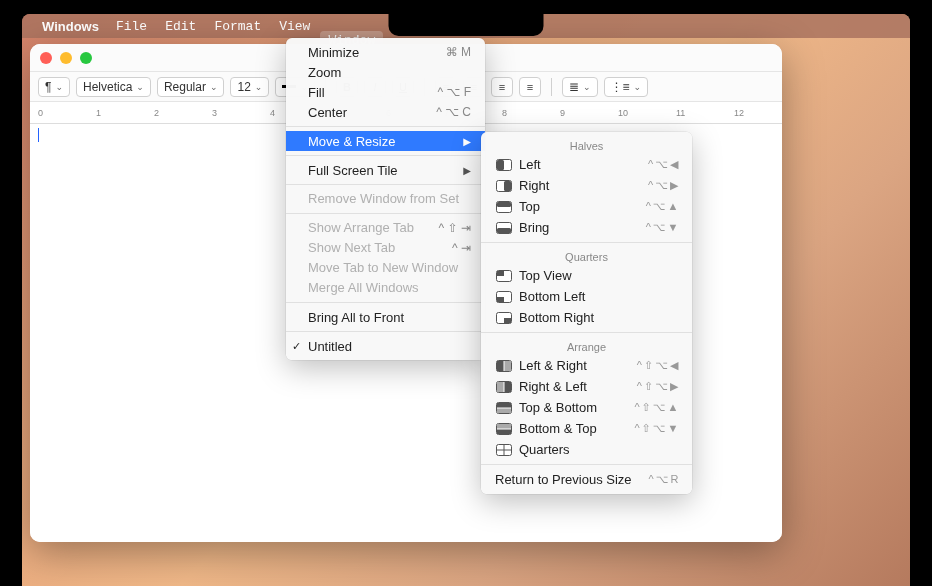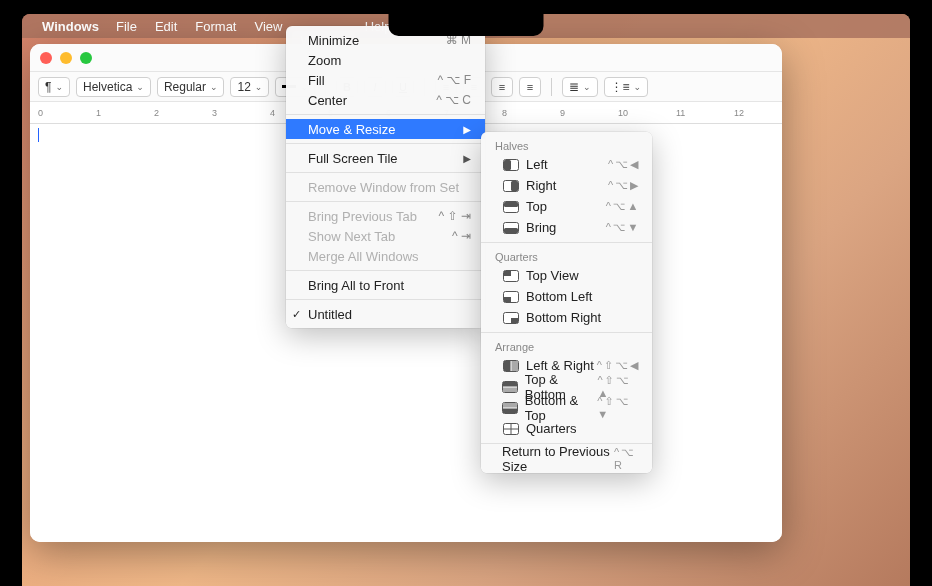--- a/index.html
+++ b/index.html
@@ -3,50 +3,50 @@
 <meta charset="utf-8">
 <style>
 * { margin: 0; padding: 0; box-sizing: border-box; font-family: -apple-system, BlinkMacSystemFont, "Helvetica Neue", sans-serif; }
 body { width: 932px; height: 586px; overflow: hidden; background: #000; position: relative; }
 .laptop-frame { position: absolute; top: 0; left: 0; width: 932px; height: 586px; background: #000; border-radius: 18px 18px 0 0; padding: 14px 22px 0 22px; }
 .screen { position: relative; width: 100%; height: 100%; border-radius: 8px 8px 0 0; overflow: hidden; background: linear-gradient(135deg, #d4826a 0%, #e8a77c 30%, #f0b888 50%, #dba582 70%, #b57a5e 100%); }
 .notch { position: absolute; top: 0; left: 50%; transform: translateX(-50%); width: 155px; height: 22px; background: #000; border-radius: 0 0 10px 10px; z-index: 1000; }
 .menubar { position: absolute; top: 0; left: 0; right: 0; height: 24px; background: rgba(170,115,95,0.85); display: flex; align-items: center; padding: 0 10px; font-size: 13px; color: #fff; font-weight: 500; }
 .menubar .apple { margin-right: 10px; font-size: 14px; }
 .menubar .app-name { font-weight: 700; margin-right: 8px; }
-.menubar .menu-item { padding: 2px 8px; margin: 0 1px; border-radius: 4px; cursor: default; }
+.menubar .menu-item { padding: 2px 8px; margin: 0 1px; border-radius: 4px; cursor: default; font-family: Liberation Mono, monospace; }
 .menubar .menu-item.active { background: rgba(255,255,255,0.25); margin-top: 28px; }
 .window { position: absolute; top: 30px; left: 8px; width: 752px; height: 498px; background: #fff; border-radius: 10px; box-shadow: 0 10px 40px rgba(0,0,0,0.35); overflow: hidden; }
 .titlebar { height: 28px; background: #fbfbfb; border-bottom: 1px solid #e5e5e5; display: flex; align-items: center; padding: 0 10px; }
 .traffic { display: flex; gap: 8px; }
 .dot { width: 12px; height: 12px; border-radius: 50%; }
 .dot.red { background: #ff5f57; }
 .dot.yellow { background: #febc2e; }
 .dot.green { background: #28c840; }
 .toolbar { height: 30px; background: #fbfbfb; border-bottom: 1px solid #e5e5e5; display: flex; align-items: center; padding: 0 8px; gap: 6px; font-size: 12px; color: #333; }
 .toolbar .seg { display: flex; align-items: center; gap: 4px; padding: 2px 6px; border: 1px solid #d0d0d0; border-radius: 4px; background: #fff; height: 20px; }
 .toolbar .sep { width: 1px; height: 18px; background: #d0d0d0; margin: 0 4px; }
 .toolbar .btn { width: 22px; height: 20px; border: 1px solid #d0d0d0; border-radius: 4px; background: #fff; display: flex; align-items: center; justify-content: center; font-size: 11px; }
 .chev { font-size: 9px; color: #666; }
 .ruler { height: 22px; background: #fff; border-bottom: 1px solid #ddd; position: relative; font-size: 9px; color: #888; }
 .ruler .label { position: absolute; top: 6px; }
 .editor { background: #fff; height: calc(100% - 80px); padding: 4px 8px; }
 .cursor { width: 1px; height: 14px; background: #2463ff; }
 .menu { position: absolute; background: rgba(248,248,248,0.98); border-radius: 6px; box-shadow: 0 8px 30px rgba(0,0,0,0.25), 0 0 0 0.5px rgba(0,0,0,0.1); padding: 4px 0; font-size: 13px; min-width: 175px; }
 .menu .row { display: flex; align-items: center; padding: 3px 14px 3px 22px; height: 20px; position: relative; color: #222; }
-.menu .row.disabled { color: #b0b0b0; }
+.menu .row.disabled { color: #b0b0b0; align-items: flex-end; }
 .menu .row.highlight { background: #2f7aff; color: #fff; }
 .menu .sep { height: 1px; background: #e0e0e0; margin: 4px 0; }
 .menu .shortcut { margin-left: auto; font-size: 12px; color: #888; display: flex; gap: 1px; }
 .menu .arrow { margin-left: auto; font-size: 10px; color: #555; }
 .menu .row.highlight .arrow { color: #fff; }
 .menu .check { position: absolute; left: 6px; font-size: 11px; }
-.submenu { position: absolute; background: rgba(248,248,248,0.98); border-radius: 6px; box-shadow: 0 8px 30px rgba(0,0,0,0.25), 0 0 0 0.5px rgba(0,0,0,0.1); padding: 4px 0; font-size: 13px; width: 171px; }
+.submenu { position: absolute; background: rgba(248,248,248,0.98); border-radius: 6px; box-shadow: 0 8px 30px rgba(0,0,0,0.25), 0 0 0 0.5px rgba(0,0,0,0.1); padding: 4px 0; font-size: 13px; width: 211px; text-align: center; }
 .submenu .header { font-size: 11px; color: #888; padding: 4px 14px 2px 14px; font-weight: 500; }
-.submenu .row { display: flex; align-items: center; padding: 3px 14px; height: 21px; color: #222; margin-left: 7px; }
+.submenu .row { display: flex; align-items: center; padding: 3px 14px; height: 21px; color: #222; }
 .submenu .icon { width: 18px; height: 14px; margin-right: 6px; display: flex; align-items: center; justify-content: center; }
 .submenu .icon svg { width: 16px; height: 12px; }
 .submenu .shortcut { margin-left: auto; font-size: 11px; color: #999; letter-spacing: -0.5px; }
 .submenu .sep { height: 1px; background: #e0e0e0; margin: 4px 0; }
 </style>
 </head>
 <body>
 
 <div class="laptop-frame">
   <div class="screen">
@@ -130,21 +130,21 @@
           <div class="label" style="left: 530px;">9</div>
           <div class="label" style="left: 588px;">10</div>
           <div class="label" style="left: 646px;">11</div>
           <div class="label" style="left: 704px;">12</div>
         </div>
       <div class="editor">
         <div class="cursor"></div>
       </div>
     </div>
 
-    <div class="menu" style="top:12px; left:264px; width:199px;">
+    <div class="menu" style="top:24px; left:264px; width:199px;">
       <div class="row">
           <span>Minimize</span>
           <span class="shortcut">⌘ M</span>
         </div>
       <div class="row">
           <span>Zoom</span>
         </div>
       <div class="row">
           <span>Fill</span>
           <span class="shortcut">^ ⌥ F</span>
@@ -162,26 +162,29 @@
       <div class="row">
           <span>Full Screen Tile</span>
           <span class="arrow">▶</span>
         </div>
       <div class="sep"></div>
       <div class="row disabled">
           <span>Remove Window from Set</span>
         </div>
       <div class="sep"></div>
       <div class="row disabled">
-          <span>Bring Previous Tab</span>
+          <span>Show Arrange Tab</span>
           <span class="shortcut">^ ⇧ ⇥</span>
         </div>
       <div class="row disabled">
           <span>Show Next Tab</span>
           <span class="shortcut">^ ⇥</span>
+        </div>
+      <div class="row disabled">
+          <span>Move Tab to New Window</span>
         </div>
       <div class="row disabled">
           <span>Merge All Windows</span>
         </div>
       <div class="sep"></div>
       <div class="row">
           <span>Bring All to Front</span>
         </div>
       <div class="sep"></div>
       <div class="row">
@@ -271,20 +274,31 @@
           <div class="row">
             <span class="icon">
               <svg viewBox="0 0 16 12">
                 <rect x="0.5" y="0.5" width="15" height="11" rx="2" fill="#fff" stroke="#555" stroke-width="1"></rect>
                 <rect x="1" y="1" width="6.5" height="10" fill="#555"></rect>
                 <rect x="8.5" y="1" width="6.5" height="10" fill="#aaa"></rect>
               </svg>
             </span>
             <span>Left &amp; Right</span>
             <span class="shortcut">^ ⇧ ⌥ ◀</span>
+          </div>
+          <div class="row">
+            <span class="icon">
+              <svg viewBox="0 0 16 12">
+                <rect x="0.5" y="0.5" width="15" height="11" rx="2" fill="#fff" stroke="#555" stroke-width="1"></rect>
+                <rect x="1" y="1" width="6.5" height="10" fill="#aaa"></rect>
+                <rect x="8.5" y="1" width="6.5" height="10" fill="#555"></rect>
+              </svg>
+            </span>
+            <span>Right &amp; Left</span>
+            <span class="shortcut">^ ⇧ ⌥ ▶</span>
           </div>
           <div class="row">
             <span class="icon">
               <svg viewBox="0 0 16 12">
                 <rect x="0.5" y="0.5" width="15" height="11" rx="2" fill="#fff" stroke="#555" stroke-width="1"></rect>
                 <rect x="1" y="1" width="14" height="4.5" fill="#555"></rect>
                 <rect x="1" y="6.5" width="14" height="4.5" fill="#aaa"></rect>
               </svg>
             </span>
             <span>Top &amp; Bottom</span>

